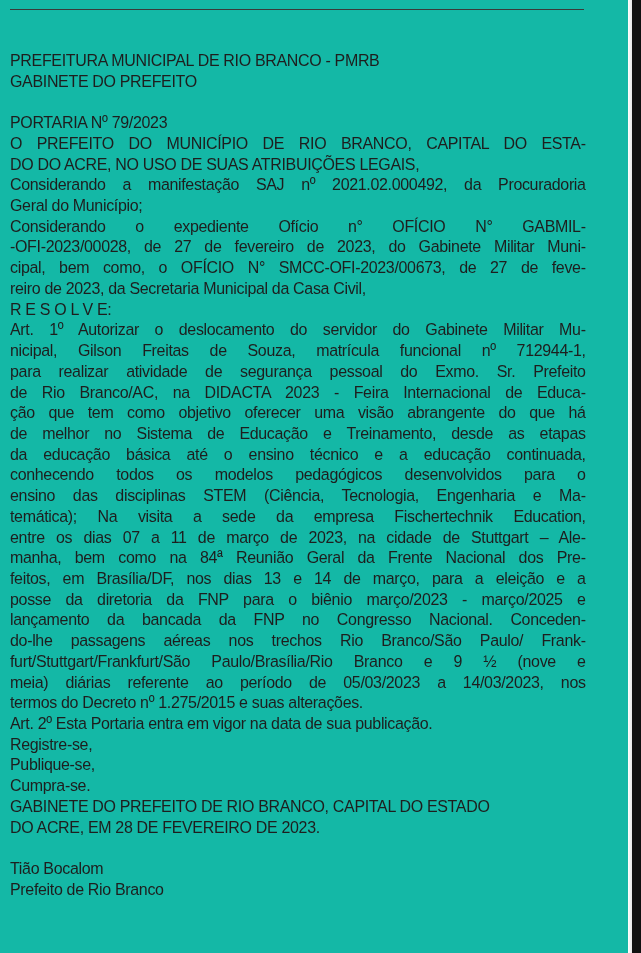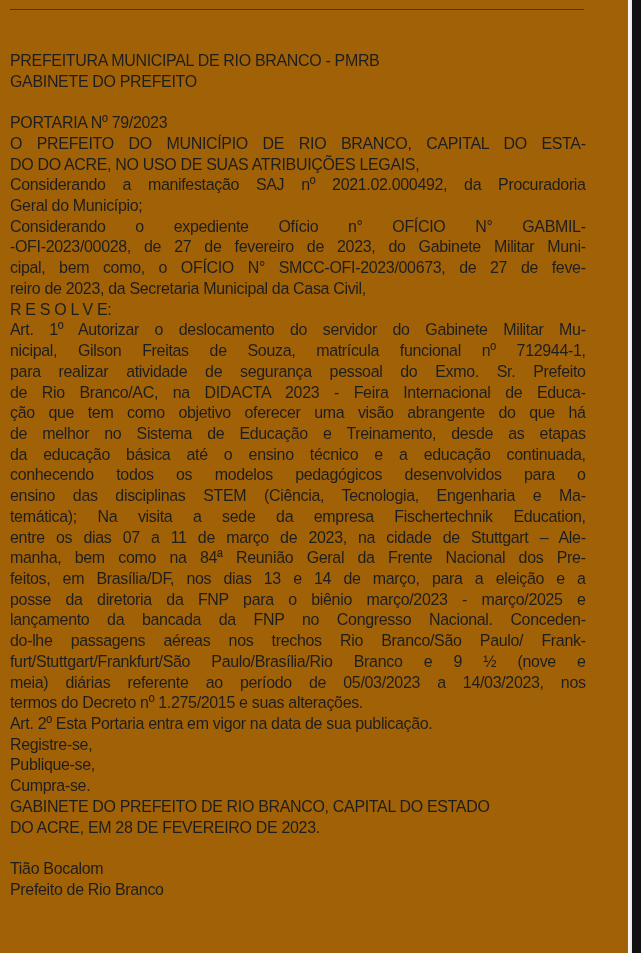--- a/index.html
+++ b/index.html
@@ -5,21 +5,21 @@
   html, body { margin: 0; padding: 0; }
   body {
     width: 641px; height: 953px; overflow: hidden;
     background: #ffffff;
     position: relative;
     font-family: "Liberation Sans", sans-serif;
   }
   .page {
     position: absolute; left: 0; top: 0;
     width: 632px; height: 953px;
-    background: #a16207;
+    background: #14b8a6;
   }
   .edge {
     position: absolute; left: 632px; top: 0;
     width: 9px; height: 953px;
     background: #111111;
   }
   .edge-shadow {
     position: absolute; left: 628px; top: 0;
     width: 4px; height: 953px;
     background: linear-gradient(to right, #ffffff, #e6e6e6);

